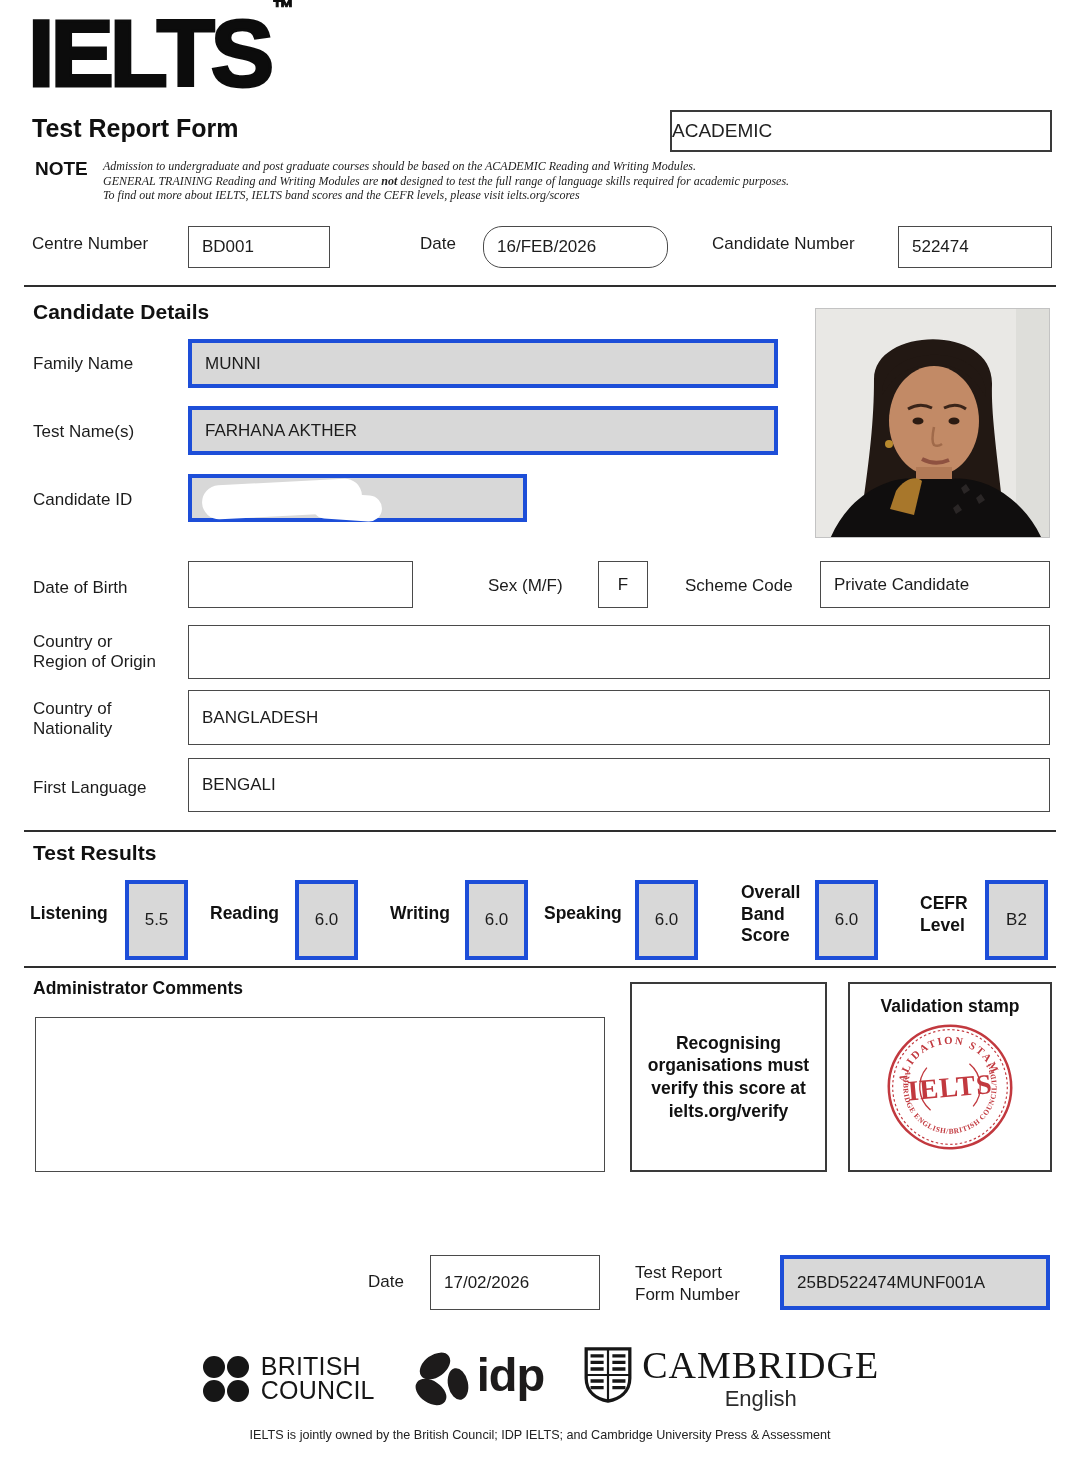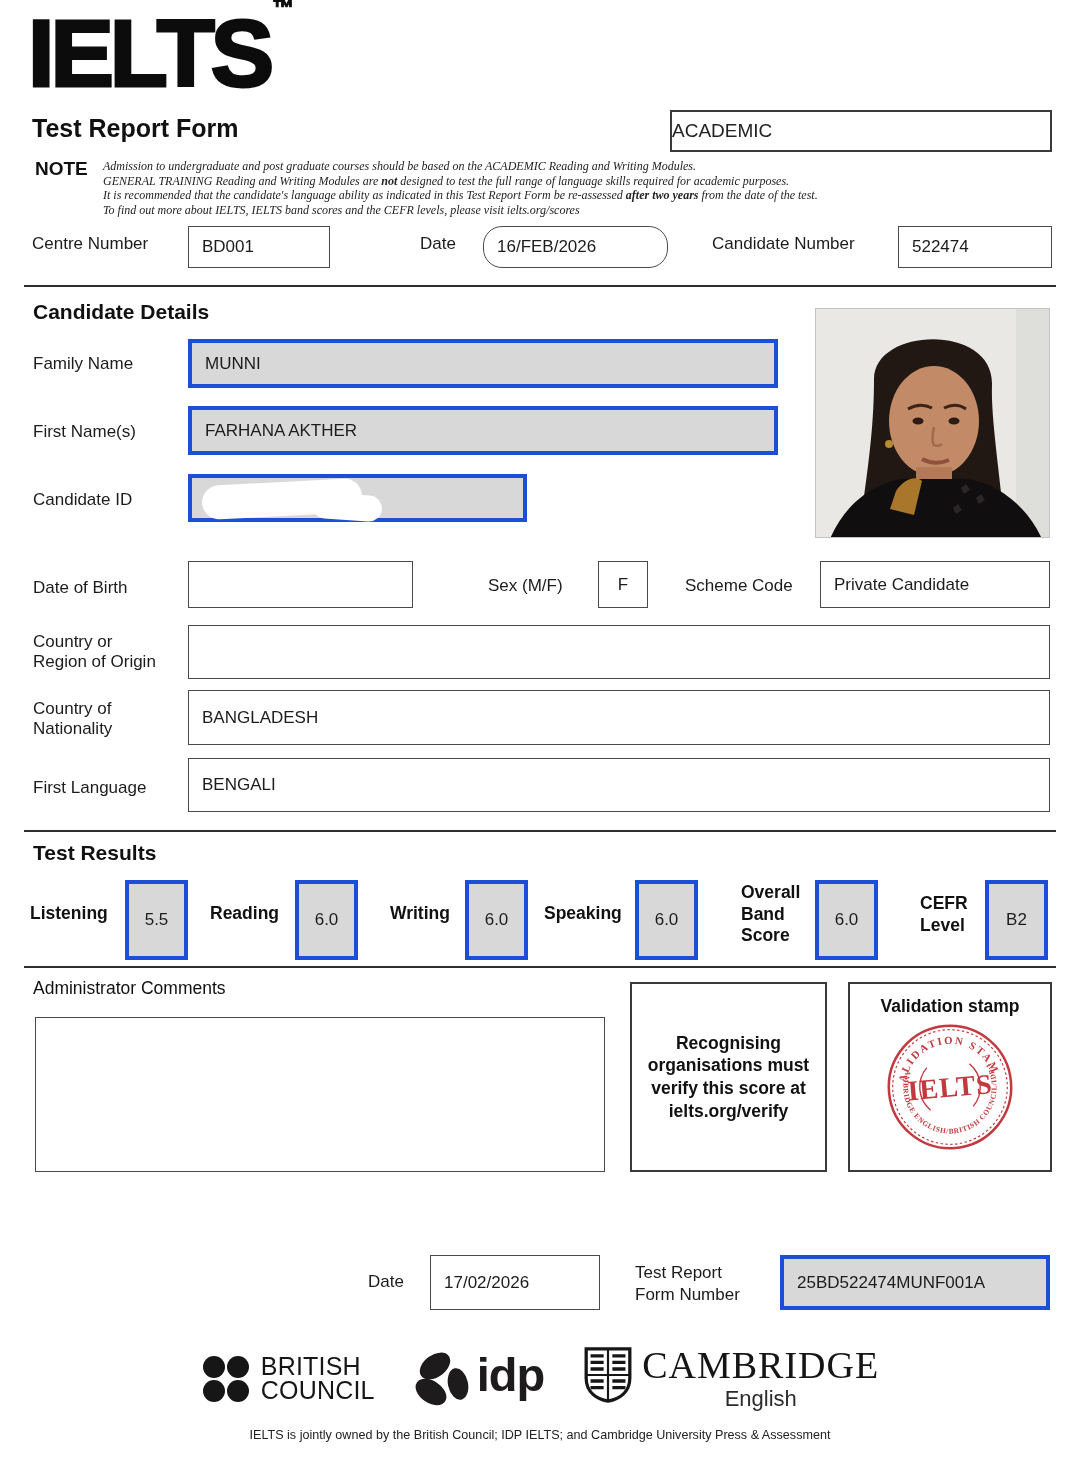--- a/index.html
+++ b/index.html
@@ -17,21 +17,21 @@
   .note-label { left:35px; top:158px; font-size:19px; font-weight:bold; color:#111; }
   .note-text { left:103px; top:159px; width:900px; font-size:12px; font-style:italic; line-height:1.22; color:#222;font-family:Liberation Serif, serif; }
   .note-text b { font-weight:bold; }
 
   .lbl { font-size:17px; color:#1c1c1c; }
   .box { border:1.6px solid #4a4a4a; background:#fff; display:flex; align-items:center;
          padding-left:13px; font-size:17px; color:#1c1c1c; }
   .gray { background:#d8d8d8; border:4px solid #1d4ed8; }
   .hr { left:24px; width:1032px; border-top:2.2px solid #2e2e2e; }
   .h2 { font-size:21px; font-weight:bold; color:#111; }
-  .h3 { font-size:17.5px; font-weight:normal; color:#111; }
+  .h3 { font-size:17.5px; font-weight:bold; color:#111; }
   .prelines { white-space:pre-line; }
   .center { justify-content:center; padding-left:0; }
 
   .photo-frame { left:815px; top:308px; width:235px; height:230px; border:1px solid #c3c3c3; overflow:hidden; }
 
   .blob1 { position:absolute; left:10px; top:4px; width:160px; height:34px; background:#fff; border-radius:18px; transform:rotate(-3deg); }
   .blob2 { position:absolute; left:120px; top:16px; width:70px; height:26px; background:#fff; border-radius:14px; transform:rotate(4deg); }
 
   .score-label { font-size:17.5px; font-weight:bold; color:#111; }
   .score-box { width:63px; height:80px; }
@@ -62,21 +62,20 @@
   <div class="abs ielts-logo"><span>IELTS</span><span class="tm">™</span></div>
   <div class="abs form-title">Test Report Form</div>
   <div class="abs academic-box">
       <span>ACADEMIC</span>
     </div>
 
   <div class="abs note-label">NOTE</div>
   <div class="abs note-text">
     <div>Admission to undergraduate and post graduate courses should be based on the ACADEMIC Reading and Writing Modules.</div>
     <div><span>GENERAL TRAINING Reading and Writing Modules are </span><b>not</b><span> designed to test the full range of language skills required for academic purposes.</span></div>
-    <div><span>It is recommended that the candidate's language ability as indicated in this Test Report Form be re-assessed </span><b>after two years</b><span> from the date of the test.</span></div>
     <div>To find out more about IELTS, IELTS band scores and the CEFR levels, please visit ielts.org/scores</div>
   </div>
 
   <div class="abs lbl" style="left:32px; top:234px;">Centre Number</div>
   <div class="abs box" style="left:188px; top:226px; width:142px; height:42px;">
       <span>BD001</span>
     </div>
   <div class="abs lbl" style="left:420px; top:234px;">Date</div>
   <div class="abs box" style="left:483px; top:226px; width:185px; height:42px;border-radius:19px;">
       <span>16/FEB/2026</span>
@@ -109,21 +108,21 @@
       <path d="M80,182 C88,170 100,166 106,172 L98,206 L74,200 Z" fill="#a8772b"></path>
       <path d="M150,175 l4,6 l-6,4 l-3,-6 Z M165,185 l4,6 l-6,4 l-3,-6 Z M142,195 l4,6 l-6,4 l-3,-6 Z" fill="#2a2626"></path>
     </svg>
   </div>
 
   <div class="abs lbl" style="left:33px; top:354px;">Family Name</div>
   <div class="abs box gray" style="left:188px; top:339px; width:590px; height:49px;">
       <span>MUNNI</span>
     </div>
 
-  <div class="abs lbl" style="left:33px; top:422px;">First Name(s)</div>
+  <div class="abs lbl" style="left:33px; top:422px;">Test Name(s)</div>
   <div class="abs box gray" style="left:188px; top:406px; width:590px; height:49px;">
       <span>FARHANA AKTHER</span>
     </div>
 
   <div class="abs lbl" style="left:33px; top:490px;">Candidate ID</div>
   <div class="abs box gray" style="left:188px; top:474px; width:339px; height:48px; position:absolute;">
     <span></span>
     <div class="blob1"></div>
     <div class="blob2"></div>
   </div>

